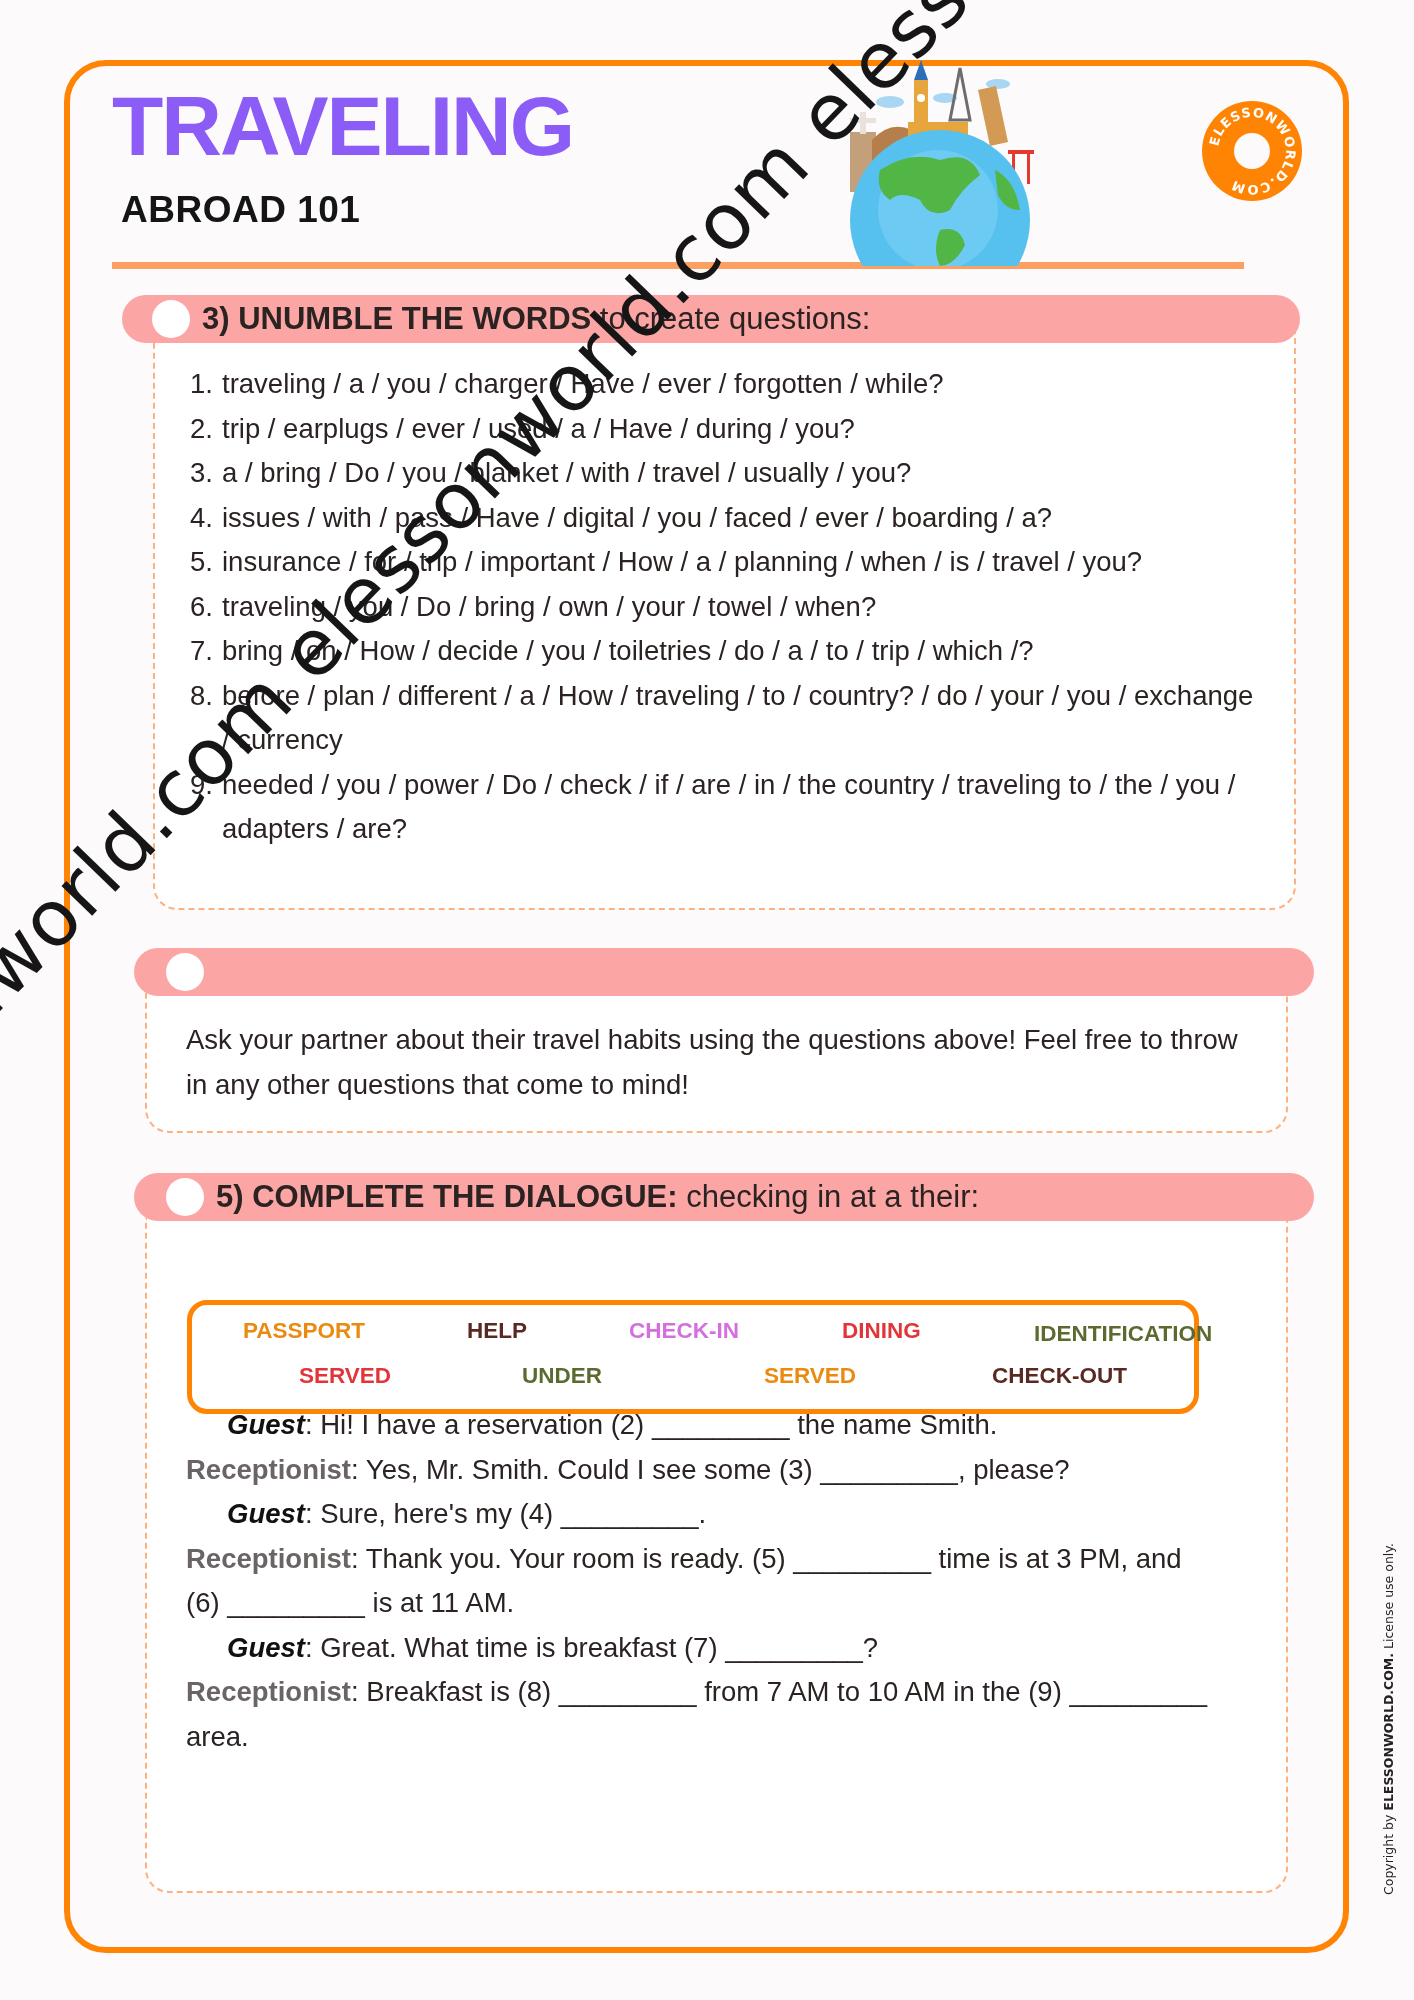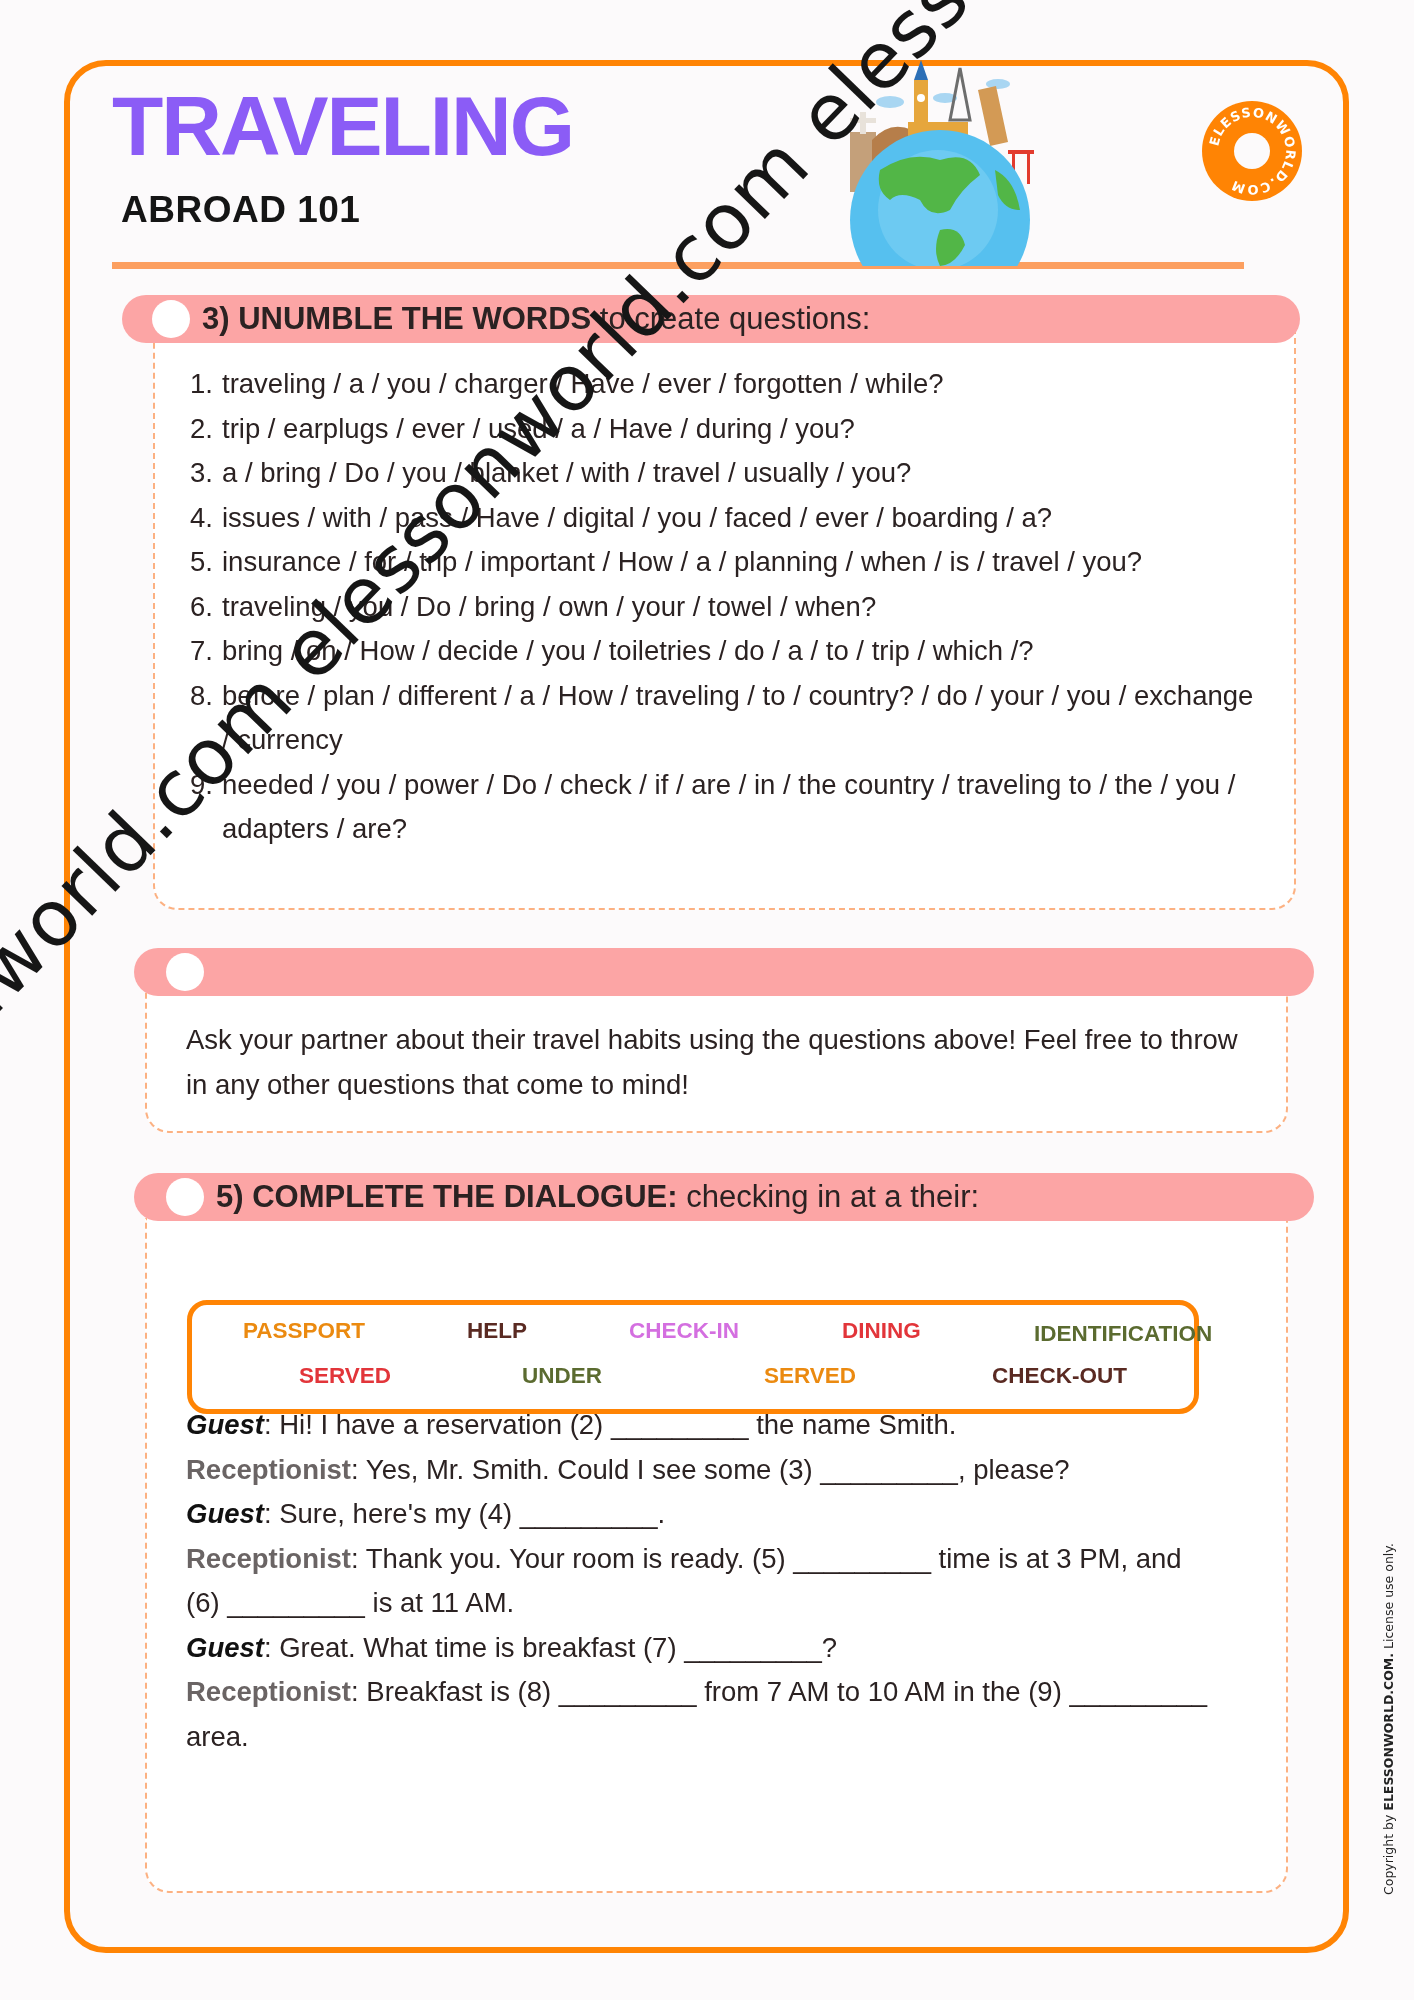--- a/index.html
+++ b/index.html
@@ -61,21 +61,21 @@
 
   .wordbank {
     position: absolute; left: 187px; top: 1300px; width: 1012px; height: 114px;
     border: 5px solid #ff8404; border-radius: 20px; background: #fff;
   }
   .wb { position: absolute; font-family: "Liberation Sans", sans-serif; font-weight: 700; font-size: 22.5px; }
 
   .dialogue { position: absolute; left: 186px; top: 1403px; width: 1080px;
     font-family: "Liberation Sans", sans-serif; font-size: 27.5px; line-height: 44.5px; color: #2b2222; }
   .spk-r { font-weight: 700; color: #6a6464; }
-  .spk-g { font-weight: 700; font-style: italic; color: #111; }
+  .spk-g { font-weight: 700; font-style: italic; color: #111; margin-left: 41px; }
 
   .copyright {
     position: absolute; left: 1381px; top: 1895px; transform-origin: 0 0; transform: rotate(-90deg);
     font-family: "DejaVu Sans", sans-serif; font-size: 12.5px; color: #222; white-space: nowrap;
   }
   .copyright b { font-weight: 700; }
 
   .watermark {
     position: absolute; left: -80px; top: 1010px; width: 2300px; transform-origin: 0 50%;
     transform: rotate(-46deg); font-family: "DejaVu Sans", sans-serif; font-size: 78px;

